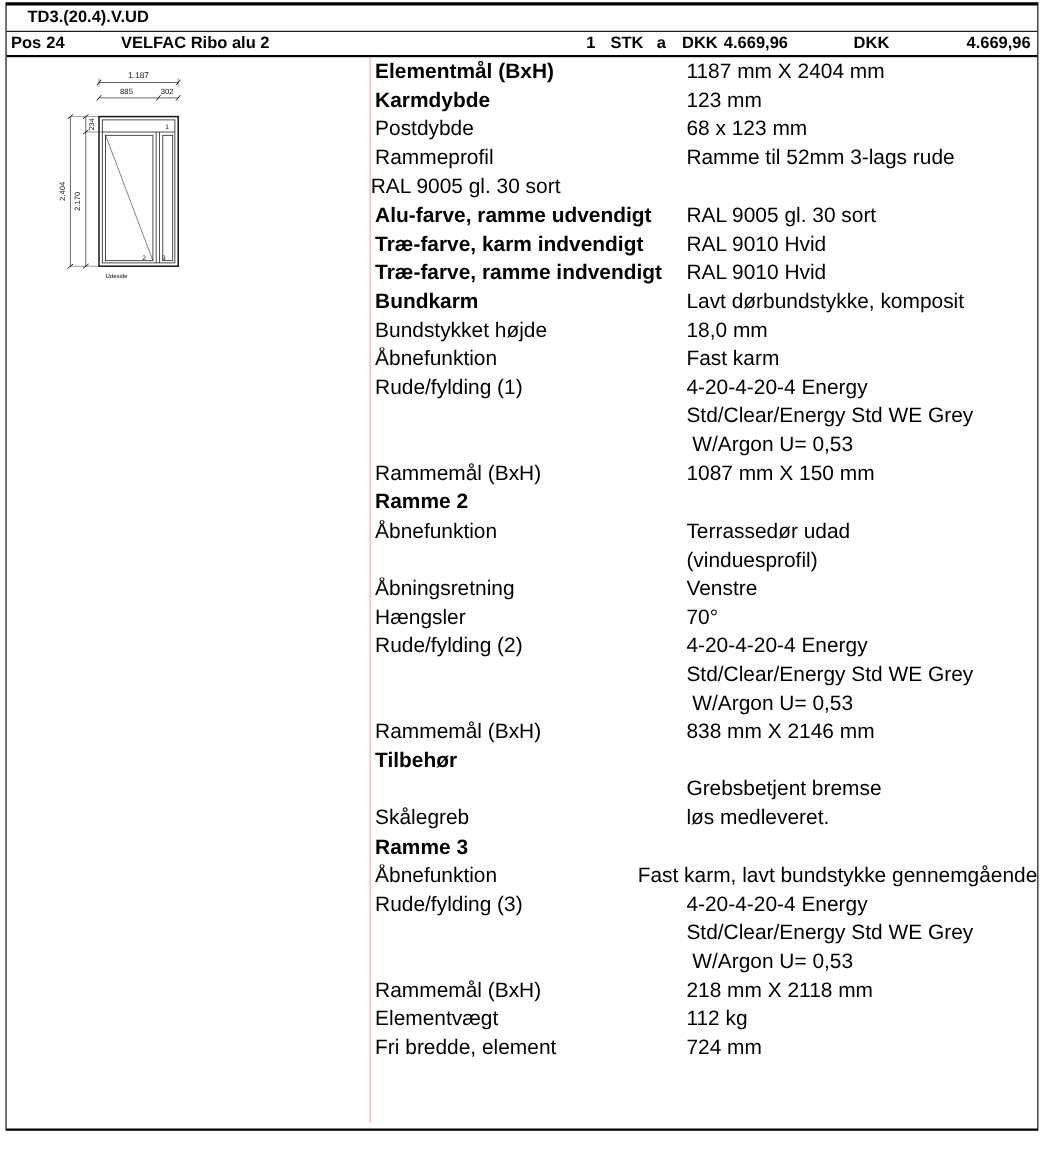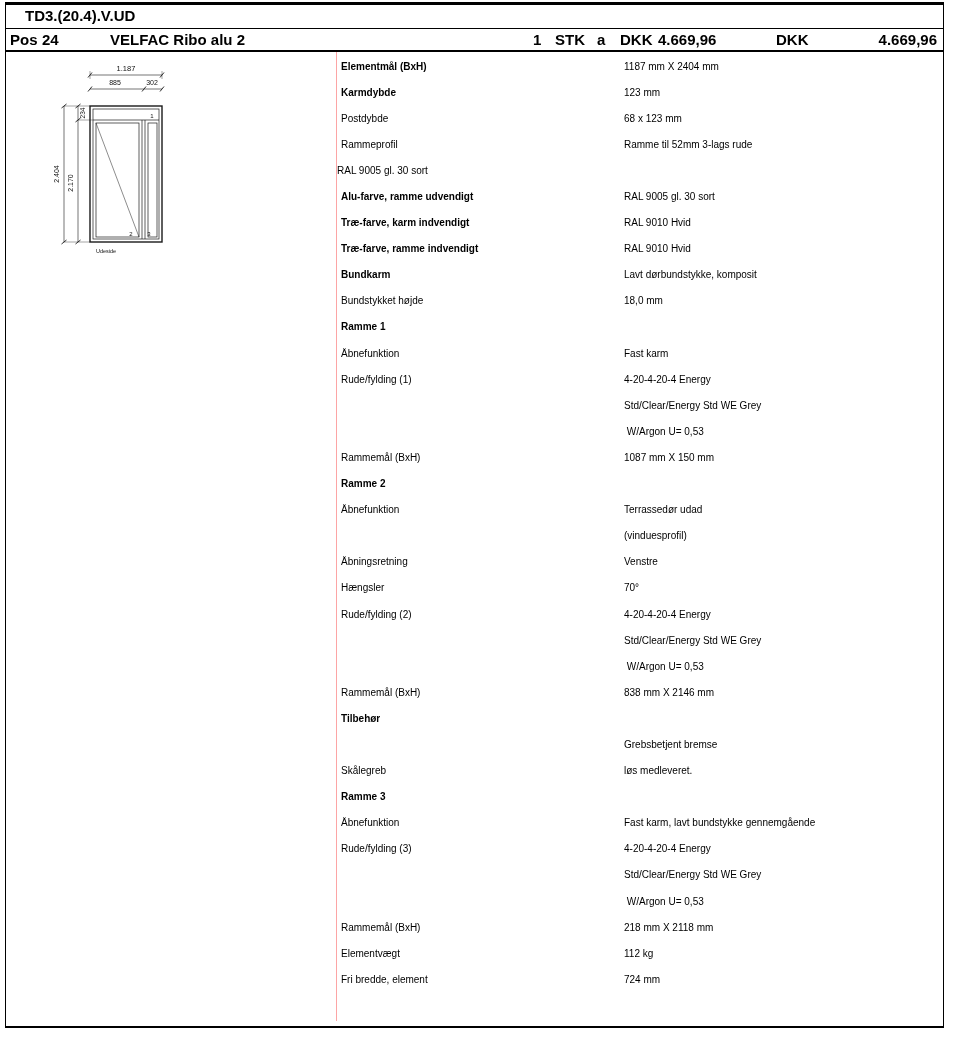--- a/index.html
+++ b/index.html
@@ -24,21 +24,21 @@
   .unit        { left:549px; }
   .per         { left:591px; }
   .cur1        { left:614px; }
   .price1      { left:652px; }
   .cur2        { left:770px; }
   .price2      { left:840px; width:91px; text-align:right; }
   .body { display:flex; height:calc(100% - 52px); }
   .pane-left { width:331px; border-right:1px solid #fca5a5; position:relative; }
   .pane-right { flex:1; padding-top:1px; overflow:hidden; }
   .drawing-svg { position:absolute; left:22px; top:4px; }
-  .spec-row { display:flex; align-items:center; height:26.1px; font-size:10px; }
+  .spec-row { display:flex; align-items:center; height:26.1px; font-size:19px; }
   .spec-label { width:287px; padding-left:4px; white-space:pre; overflow:hidden; }
   .spec-label.bold { font-weight:bold; }
   .spec-value { white-space:pre; }
   svg text { font-family:"Liberation Sans", sans-serif; fill:#111; }
   svg line, svg rect, svg path { stroke:#1a1a1a; fill:none; }
 </style>
 </head>
 <body>
 
 <div class="sheet">
@@ -149,24 +149,20 @@
         </div>
         <div class="spec-row">
           <span class="spec-label bold">Bundkarm</span>
           <span class="spec-value">Lavt dørbundstykke, komposit</span>
         </div>
         <div class="spec-row">
           <span class="spec-label">Bundstykket højde</span>
           <span class="spec-value">18,0 mm</span>
         </div>
         <div class="spec-row">
-          <span class="spec-label bold">Ramme 1</span>
-          <span class="spec-value"></span>
-        </div>
-        <div class="spec-row">
           <span class="spec-label">Åbnefunktion</span>
           <span class="spec-value">Fast karm</span>
         </div>
         <div class="spec-row">
           <span class="spec-label">Rude/fylding (1)</span>
           <span class="spec-value">4-20-4-20-4 Energy</span>
         </div>
         <div class="spec-row">
           <span class="spec-label"></span>
           <span class="spec-value">Std/Clear/Energy Std WE Grey</span>

